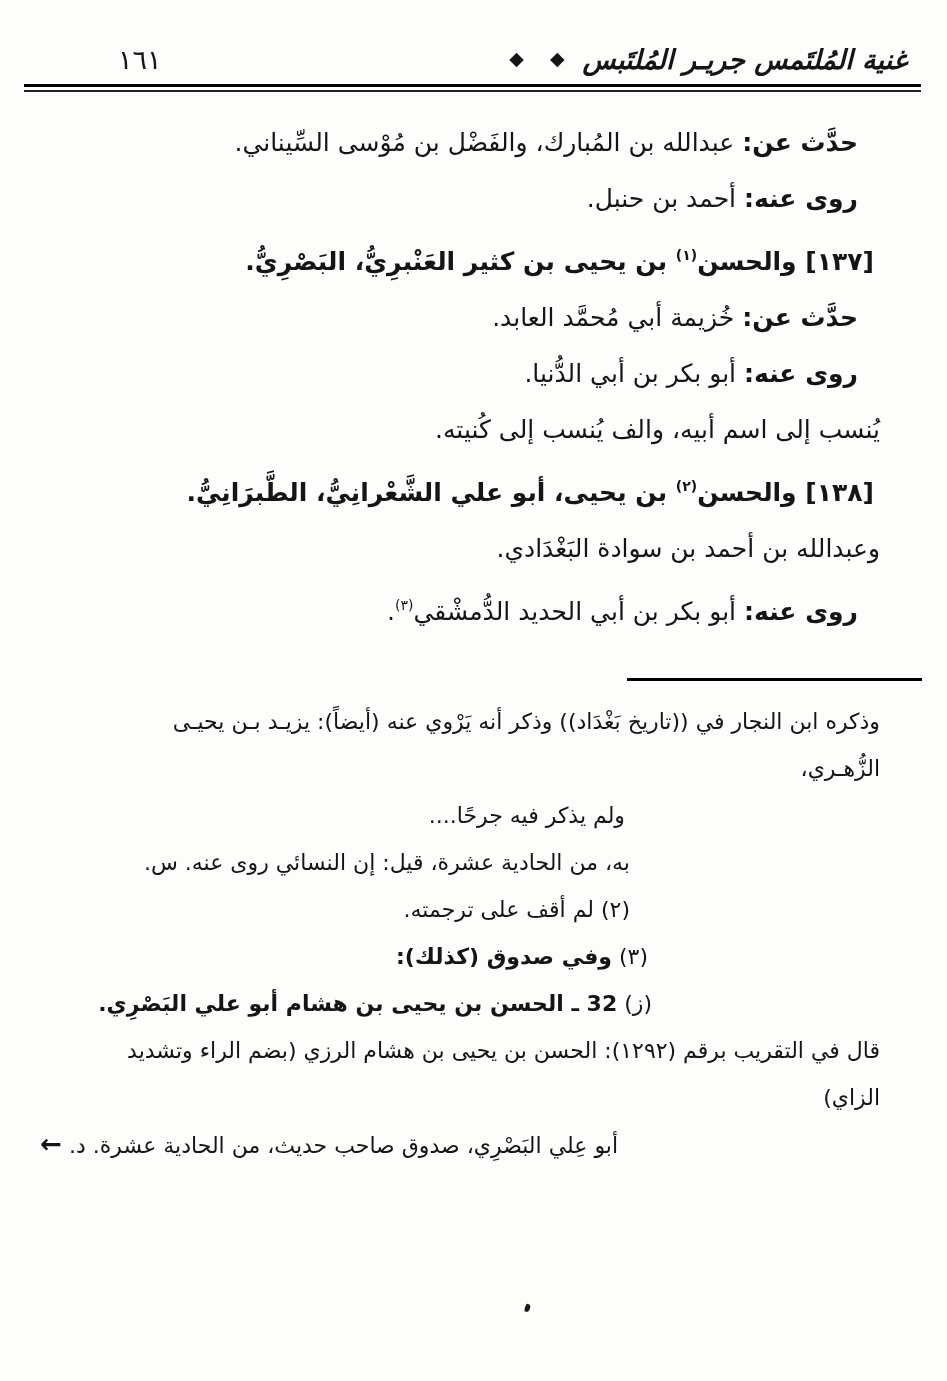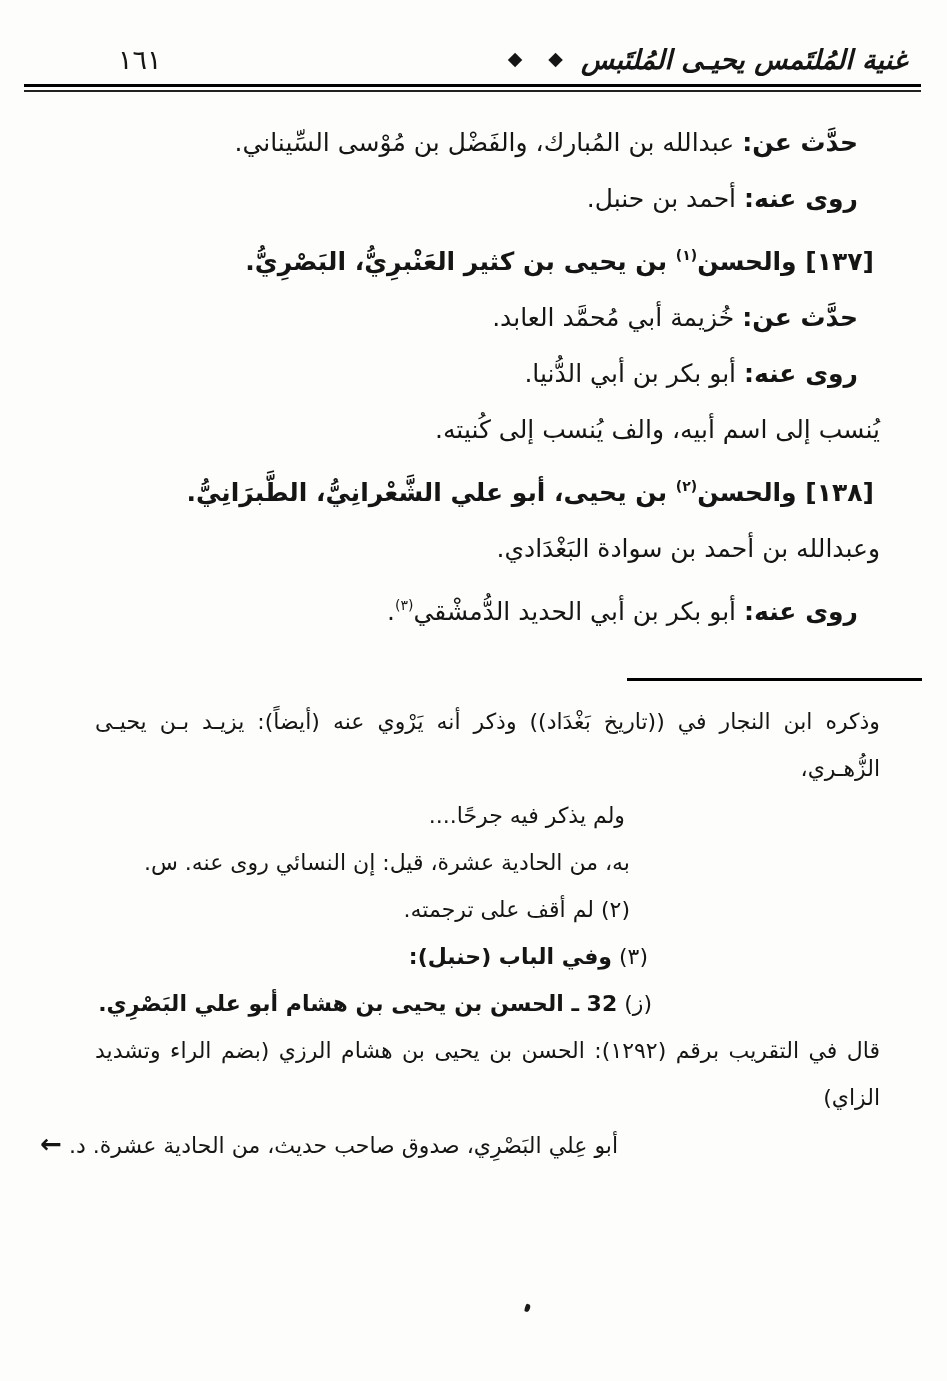--- a/index.html
+++ b/index.html
@@ -71,20 +71,21 @@
     width:295px;
     border-top:3px solid #000;
     margin:38px 25px 0 auto;
   }
   .footnotes{
     padding:17px 67px 0 95px;
     font-size:22px;
   }
   .fl{
     line-height:47px;
+    text-align:right;
     white-space:nowrap;
   }
   .fl.just{white-space:normal;}
   .mr1{margin-right:-12px;}      
   .ind-a{margin-right:255px;}    
   .ind-b{margin-right:250px;}    
   .ind-c{margin-right:250px;}    
   .ind-d{margin-right:232px;}    
   .ind-e{margin-right:228px;}    
   .ind-f{margin-right:262px;}    
@@ -100,21 +101,21 @@
     transform:rotate(18deg);
   }
 </style>
 </head>
 <body>
 
 <div class="page">
 
   <div class="header">
     <div class="title-group">
-      <span class="running-title">غنية المُلتَمس يحيـى المُلتَبس</span>
+      <span class="running-title">غنية المُلتَمس جريـر المُلتَبس</span>
       <span class="diamonds">◆ ◆</span>
     </div>
     <div class="pagenum">١٦١</div>
   </div>
   <div class="double-rule"></div>
 
   <div class="body">
 
     <div class="bl ind-label"><span class="lbl">حدَّث عن:</span><span> عبدالله بن المُبارك، والفَضْل بن مُوْسى السِّيناني.</span></div>
 
@@ -141,21 +142,21 @@
 
   <div class="footnotes">
 
     <div class="fl just">وذكره ابن النجار في ((تاريخ بَغْدَاد)) وذكر أنه يَرْوي عنه (أيضاً): يزيـد بـن يحيـى الزُّهـري،</div>
     <div class="fl ind-a">ولم يذكر فيه جرحًا....</div>
 
     <div class="fl ind-b">به، من الحادية عشرة، قيل: إن النسائي روى عنه. س.</div>
 
     <div class="fl ind-c">(٢) لم أقف على ترجمته.</div>
 
-    <div class="fl ind-d"><span>(٣) </span><span class="fn-bold">وفي الباب (حنبل):</span></div>
+    <div class="fl ind-d"><span>(٣) </span><span class="fn-bold">وفي صدوق (كذلك):</span></div>
 
     <div class="fl ind-e"><span>(ز) </span><span class="fn-bold">32 ـ الحسن بن يحيى بن هشام أبو علي البَصْرِي.</span></div>
 
     <div class="fl just">قال في التقريب برقم (١٢٩٢): الحسن بن يحيى بن هشام الرزي (بضم الراء وتشديد الزاي)</div>
     <div class="fl ind-f"><span>أبو عِلي البَصْرِي، صدوق صاحب حديث، من الحادية عشرة. د. </span><span class="arrow">←</span></div>
 
   </div>
 
   <div class="speck"></div>
 

